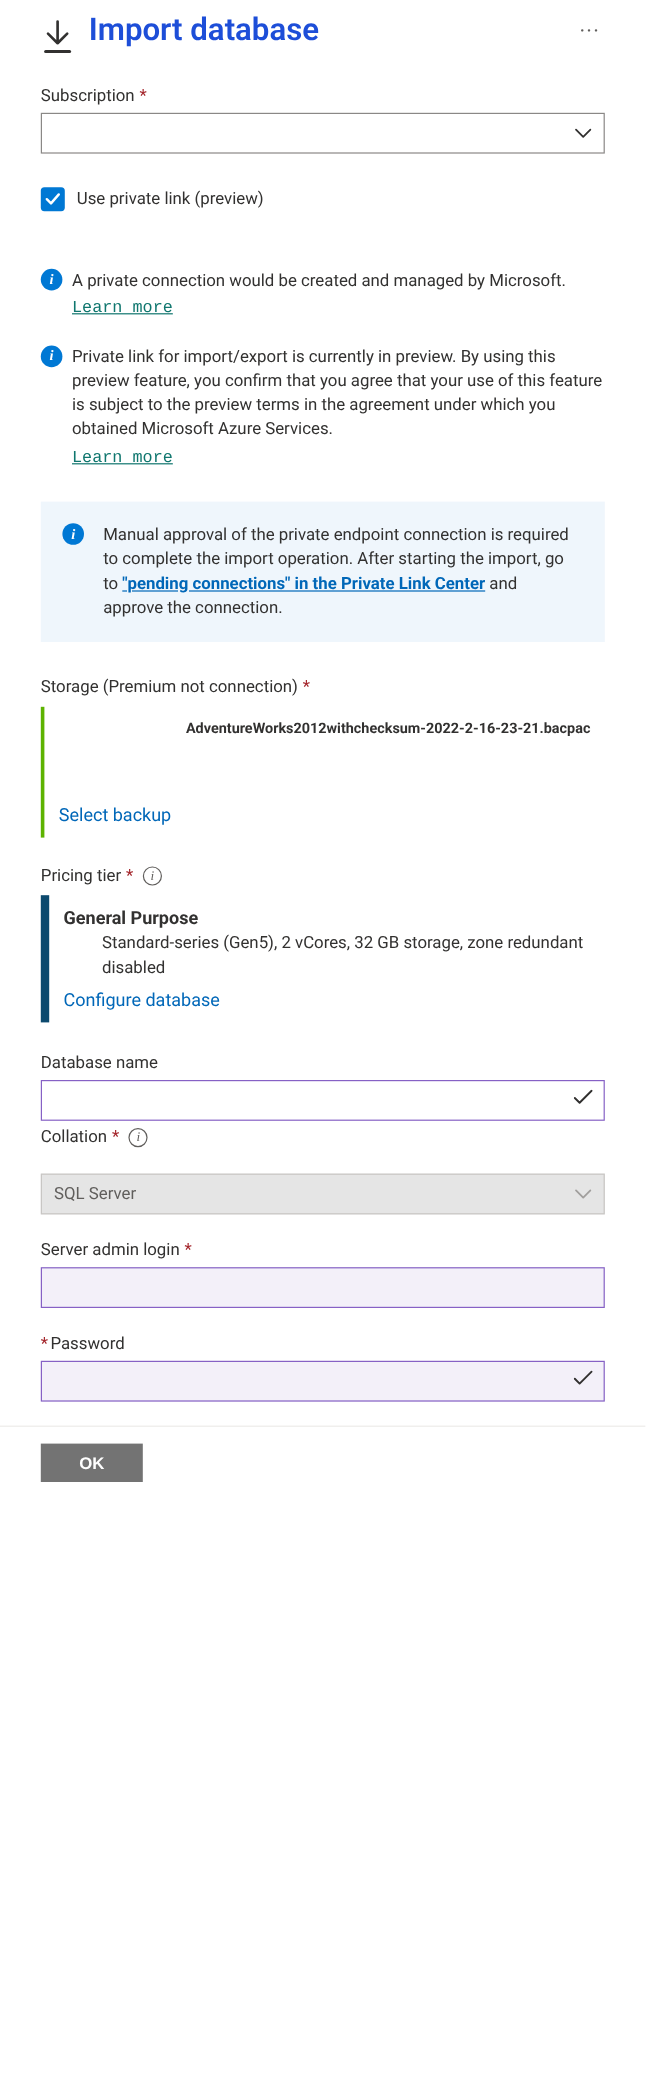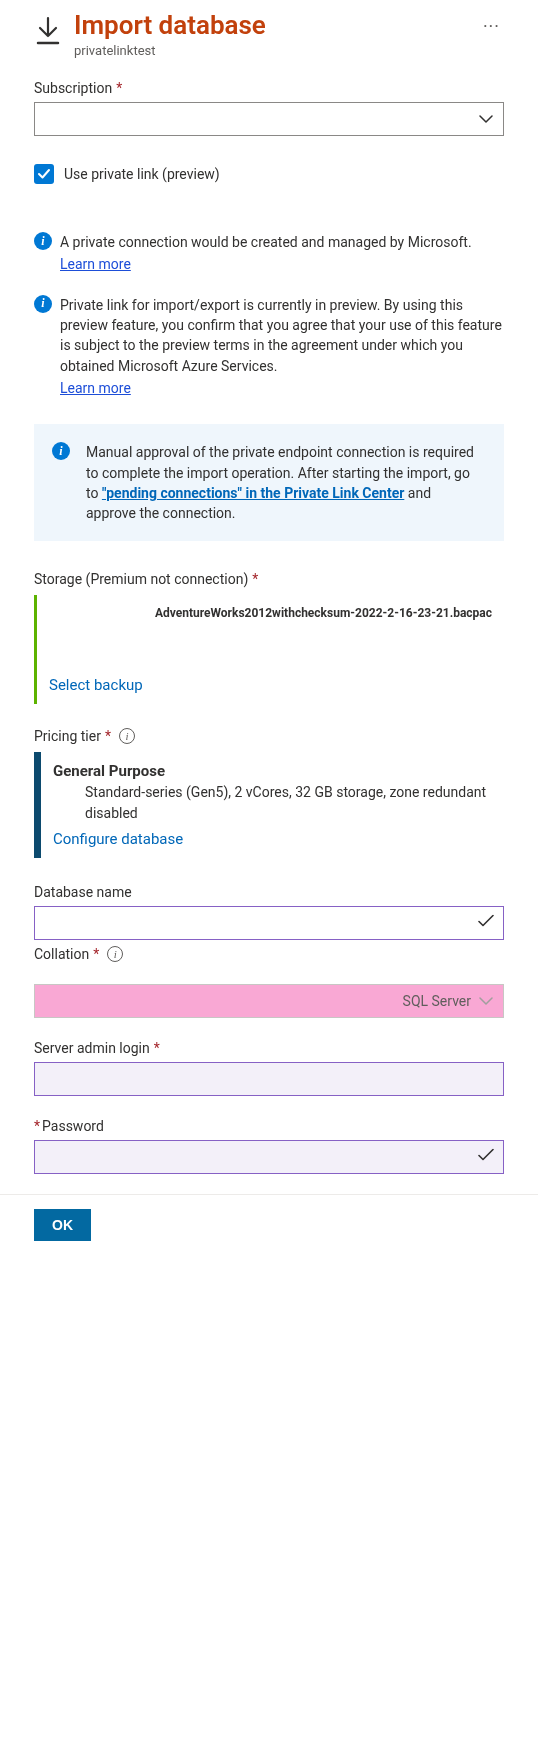--- a/index.html
+++ b/index.html
@@ -12,21 +12,21 @@
     background: #ffffff;
     width: 538px;
   }
   .page { padding: 0 34px 20px 34px; }
   .header { display: flex; align-items: flex-start; padding-top: 10px; }
   .header-icon { margin-right: 12px; margin-top: 6px; }
   .header-text { flex: 1; }
   .title {
     font-size: 26px;
     font-weight: 600;
-    color: #c2410c;
+    color: #1d4ed8;
     line-height: 1.2;
   }
   .subtitle {
     font-size: 13px;
     color: #605e5c;
     margin-top: 2px;
   }
   .kebab {
     color: #605e5c;
     font-size: 18px;
@@ -96,21 +96,21 @@
     border-radius: 50%;
     background: #0078d4;
     color: #fff;
     display:flex; align-items:center; justify-content:center;
     font-weight: bold;
     font-family: Georgia, serif;
     font-style: italic;
     font-size: 12px;
   }
   .info-body { flex: 1; font-size: 14px; line-height: 1.45; color: #323130; }
-  .link { color: #1d4ed8; text-decoration: underline; cursor: pointer; }
+  .link { color: #0f766e; text-decoration: underline; cursor: pointer; font-family: Liberation Mono, monospace; }
   .callout {
     background: #eff6fc;
     padding: 18px 22px 18px 18px;
     margin-top: 26px;
     display: flex;
   }
   .callout .info-icon-col { width: 34px; }
   .callout .info-body { color: #323130; }
   .bold-link { font-weight: 700; color: #0067b8; text-decoration: underline; cursor: pointer; }
   .storage-block {
@@ -122,34 +122,34 @@
   .action-link { color: #0067b8; font-size: 15px; cursor: pointer; }
   .pricing-block {
     border-left: 7px solid #0c4a6e;
     padding: 10px 12px 10px 12px;
     margin-top: 8px;
   }
   .pricing-title { font-weight: 700; font-size: 15px; }
   .pricing-desc { font-size: 14px; color: #323130; line-height: 1.5; margin-top: 2px; margin-left: 32px; }
   .purple-border { border: 1px solid #8661c5 !important; }
   .purple-fill { background: #f3f0f9; }
-  .disabled-select { background: #f9a8d4; color: #605e5c; border-color: #c8c6c4; justify-content: flex-end; }
+  .disabled-select { background: #e5e5e5; color: #605e5c; border-color: #c8c6c4; }
   .disabled-select .chev svg path { stroke: #a19f9d; }
   .footer {
     border-top: 1px solid #edebe9;
     padding: 14px 34px;
     display: flex;
   }
   .ok-btn {
-    background: #0369a1;
+    background: #737373;
     color: #ffffff;
     font-weight: 600;
     font-size: 14px;
     border: none;
-    padding: 8px 18px;
+    padding: 8px 32px;
     cursor: pointer;
   }
   .pw-wrap { position: relative; }
   .pw-wrap input { padding-right: 34px; }
   .label-inline-req { color: #a4262c; margin-right: 2px; }
   .learn-more-line { margin-top: 2px; }
 </style>
 </head>
 <body>
 
@@ -157,21 +157,20 @@
 
   <div class="header">
     <div class="header-icon">
       <svg width="28" height="30" viewBox="0 0 28 30">
         <path d="M14 2 L14 20 M6 12 L14 20 L22 12" stroke="#323130" stroke-width="2.2" fill="none" stroke-linecap="round" stroke-linejoin="round"></path>
         <line x1="4" y1="27" x2="24" y2="27" stroke="#323130" stroke-width="2.5" stroke-linecap="round"></line>
       </svg>
     </div>
     <div class="header-text">
       <div class="title">Import database</div>
-      <div class="subtitle">privatelinktest</div>
     </div>
     <div class="kebab">···</div>
   </div>
 
   <div class="field-group">
     <div class="label">
       <span>Subscription</span>
         <span class="req">*</span>
     </div>
     <div class="select-box">

